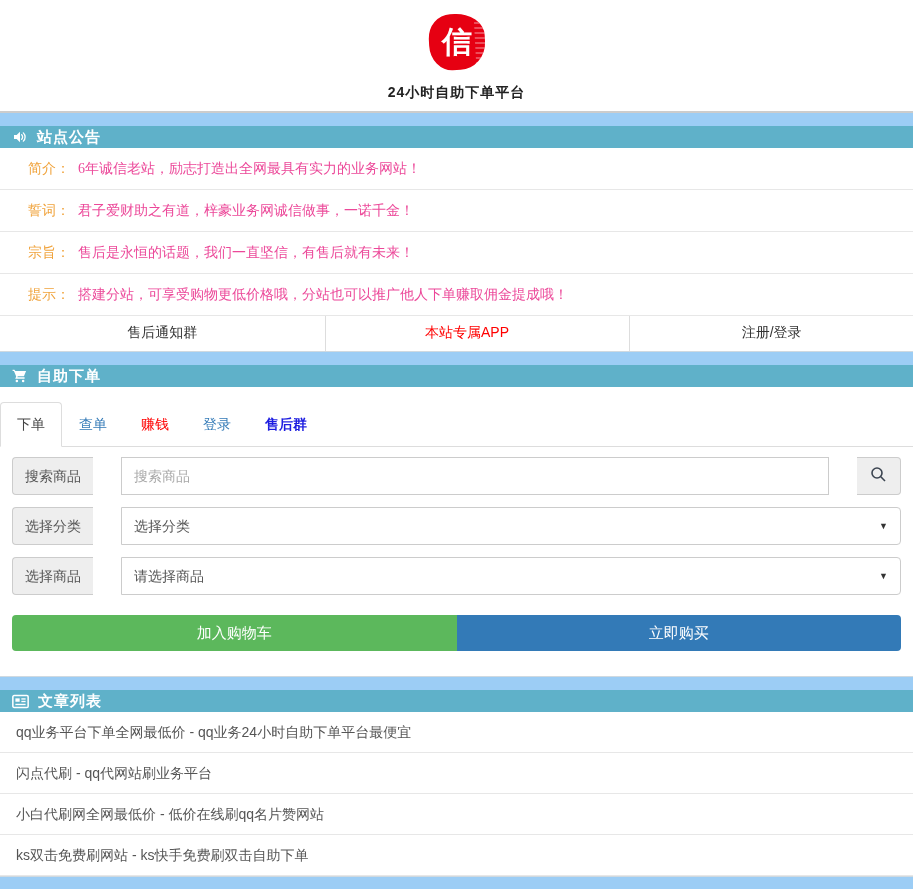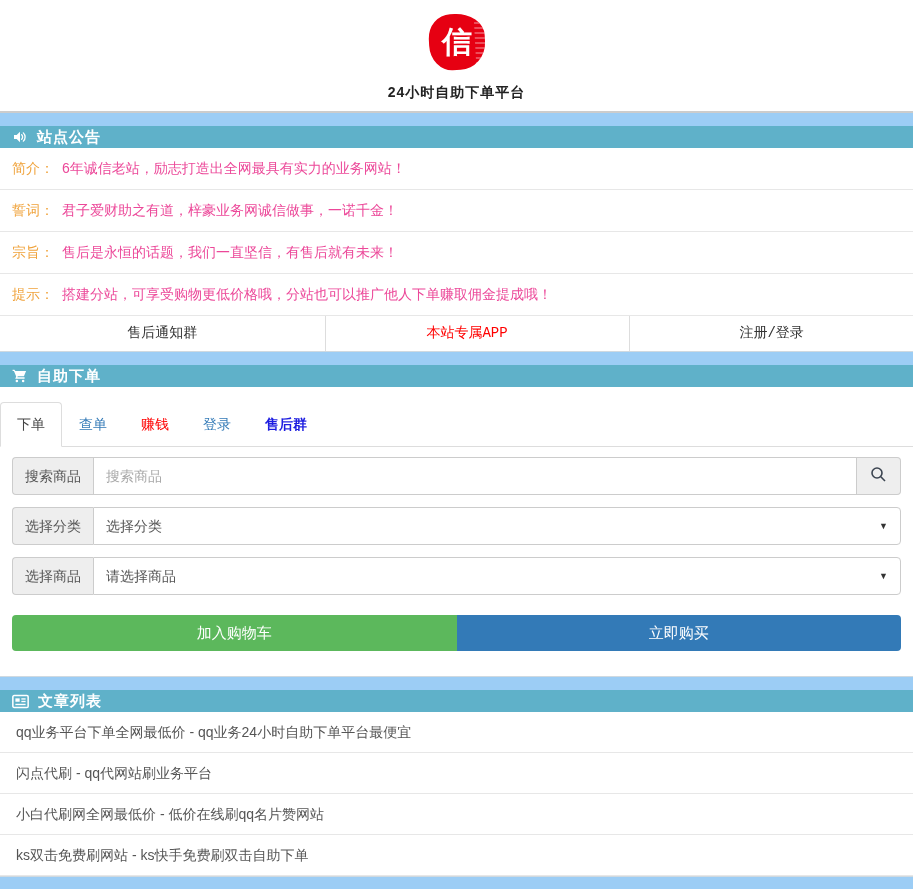--- a/index.html
+++ b/index.html
@@ -44,48 +44,48 @@
   .panel{background:#fff; border-bottom:1px solid #cfd9e0;}
   .panel-heading{
     background:var(--teal); color:#fff; height:22px;
     display:flex; align-items:center; padding:0 12px;
     font-size:15px; font-weight:bold; letter-spacing:1px;
   }
   .panel-heading .p-icon{display:inline-flex; margin-right:9px;}
   .panel-heading svg{display:block;}
   
   .ann-row{
-    padding:12px 12px; border-bottom:1px solid #e7e7e7;
-    display:flex; align-items:center; line-height:17px;
+    padding:12px 28px; border-bottom:1px solid #e7e7e7;
+    display:flex; align-items:center; line-height:17px;font-family:Liberation Serif, serif;
   }
   .ann-label{color:var(--orange); margin-right:8px; white-space:nowrap;}
   .ann-text{color:#ec4899;}
   .link-row{display:flex;}
   .link-cell{
     flex:1; text-align:center; padding:8px 0 9px; cursor:pointer; color:#333;margin-left:21px;
   }
-  .link-cell + .link-cell{border-left:1px solid #ddd;font-family:Liberation Mono, monospace;}
+  .link-cell + .link-cell{border-left:1px solid #ddd;}
   .link-cell.red{color:var(--red);}
   
   .tabs{
     background:#fff; border-bottom:1px solid #ddd;
     display:flex; align-items:flex-end; height:60px; padding:0;
   }
   .tab{
     padding:12px 16px; margin-bottom:-1px; cursor:pointer; line-height:19px;
     border:1px solid transparent; border-radius:4px 4px 0 0; color:var(--link-blue);
   }
   .tab.active{
     color:#444; background:#fff; border-color:#ddd; border-bottom-color:#fff;
   }
   .tab.red{color:var(--red);}
   .tab.navy{color:var(--navy-blue); font-weight:bold;}
   
   .form-area{padding:10px 12px 25px;}
-  .input-group{display:flex; width:100%; margin-top:12px;}
+  .input-group{display:flex; width:100%; margin-top:12px;gap:28px;}
   .input-group:first-child{margin-top:0;}
   .ig-addon{
     background:#eee; border:1px solid #ccc; color:#555;
     padding:8px 12px; font-size:14px; line-height:20px; white-space:nowrap;
     border-radius:4px 0 0 4px; border-right:0;
   }
   .ig-field{
     flex:1; border:1px solid #ccc; padding:8px 12px; font-size:14px; line-height:20px;
     color:#555; background:#fff; outline:none; min-width:0;
   }

